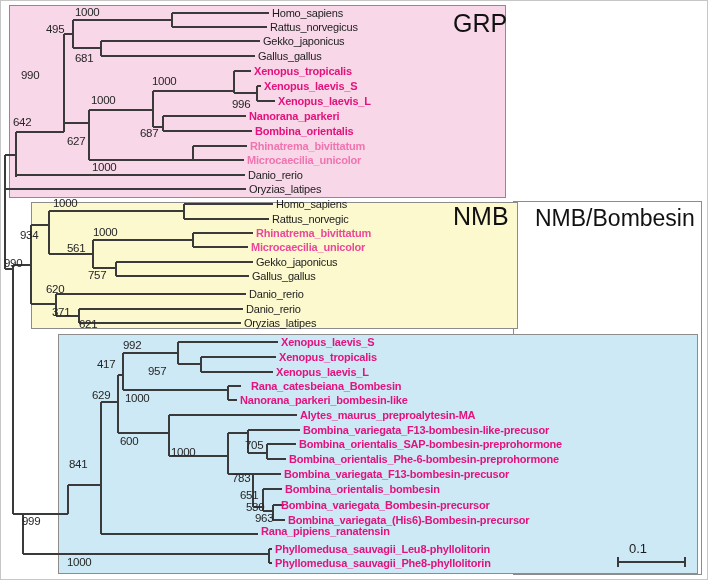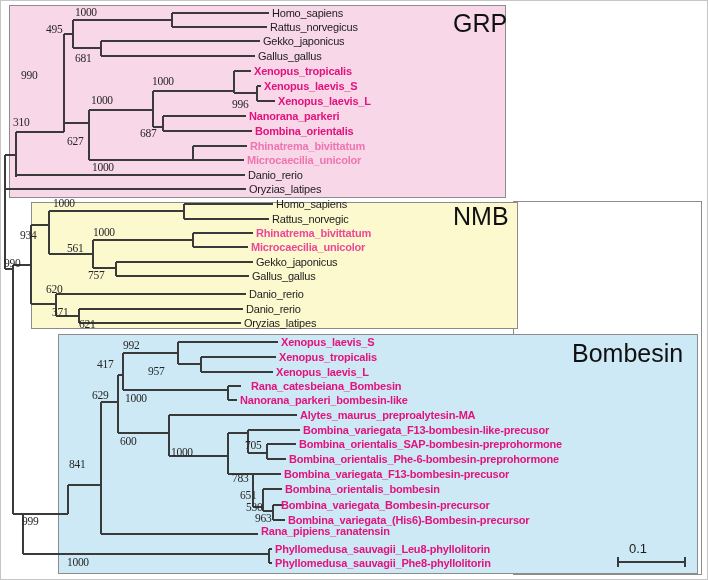--- a/index.html
+++ b/index.html
@@ -3,21 +3,21 @@
 <meta charset="utf-8">
 <style>
   html,body{margin:0;padding:0;background:#fff;font-family:"Liberation Sans",sans-serif;}
   #fig{position:relative;width:708px;height:580px;background:#fff;border:1px solid #c6c6c6;box-sizing:border-box;overflow:hidden;}
   .box{position:absolute;box-sizing:border-box;border:1px solid #8c8c8c;}
   #svg-lines{position:absolute;left:0;top:0;z-index:3;}
   .leaf{position:absolute;z-index:4;font-size:11px;line-height:12px;white-space:nowrap;letter-spacing:-0.2px;}
   .leaf.k{color:#1c1c1c;font-weight:400;}
   .leaf.m{font-weight:700;}
   .leaf.p,.leaf.n{font-weight:700;}
-  .sup{position:absolute;z-index:4;font-size:11.5px;line-height:12px;color:#262626;letter-spacing:-0.3px;font-family:Liberation Serif, serif;}
+  .sup{position:absolute;z-index:4;font-size:11.5px;line-height:12px;color:#262626;letter-spacing:-0.3px;}
   .region-title{position:absolute;z-index:5;color:#111;white-space:nowrap;}
   #scale-label{position:absolute;z-index:5;font-size:13px;color:#1c1c1c;}
 </style>
 </head>
 <body>
 
 <div id="fig">
   <div class="box" id="box-superfamily" style="left: 512px; top: 200px; width: 189px; height: 374px; background: rgb(255, 255, 255); border-color: rgb(140, 140, 140); z-index: 1;"></div>
   <div class="box" id="box-grp" style="left: 8px; top: 4px; width: 497px; height: 193px; background: rgb(248, 216, 232); border-color: rgb(140, 140, 140); z-index: 2;"></div>
   <div class="box" id="box-nmb" style="left: 30px; top: 201px; width: 487px; height: 127px; background: rgb(252, 249, 207); border-color: rgb(140, 140, 140); z-index: 2;"></div>
@@ -132,21 +132,21 @@
       <line x1="67" y1="484" x2="67" y2="513" stroke="#3a3a3a" stroke-width="1.2" shape-rendering="crispEdges"></line>
       <line x1="22" y1="513" x2="22" y2="553" stroke="#3a3a3a" stroke-width="1.2" shape-rendering="crispEdges"></line>
       <line x1="268" y1="548" x2="268" y2="562" stroke="#3a3a3a" stroke-width="1.2" shape-rendering="crispEdges"></line>
       <line x1="617" y1="561" x2="684" y2="561" stroke="#3a3a3a" stroke-width="1.2" shape-rendering="crispEdges"></line>
       <line x1="617" y1="556" x2="617" y2="566" stroke="#3a3a3a" stroke-width="1.2" shape-rendering="crispEdges"></line>
       <line x1="684" y1="556" x2="684" y2="566" stroke="#3a3a3a" stroke-width="1.2" shape-rendering="crispEdges"></line>
     </svg>
 
   <div class="region-title" id="title-grp" style="left: 452px; top: 8px; font-size: 25px;">GRP</div>
   <div class="region-title" id="title-nmb" style="left: 452px; top: 201px; font-size: 25px;">NMB</div>
-  <div class="region-title" id="title-bombesin" style="left: 571px; top: 338px; font-size: 25px;">Bombesin</div>
+  <div class="region-title" id="title-superfamily" style="left: 534px; top: 204px; font-size: 23px;">NMB/Bombesin</div>
 
   <div id="scale-label" style="left: 628px; top: 540px;">0.1</div>
 
   <div id="labels">
       <span class="leaf k" style="left:271px;top:6px;color:#1c1c1c">Homo_sapiens</span>
       <span class="leaf k" style="left:269px;top:20px;color:#1c1c1c">Rattus_norvegicus</span>
       <span class="leaf k" style="left:262px;top:34px;color:#1c1c1c">Gekko_japonicus</span>
       <span class="leaf k" style="left:257px;top:49px;color:#1c1c1c">Gallus_gallus</span>
       <span class="leaf m" style="left:253px;top:64px;color:#e3127d">Xenopus_tropicalis</span>
       <span class="leaf m" style="left:263px;top:79px;color:#e3127d">Xenopus_laevis_S</span>
@@ -185,21 +185,21 @@
       <span class="sup" style="left:74px;top:5px">1000</span>
       <span class="sup" style="left:45px;top:22px">495</span>
       <span class="sup" style="left:74px;top:51px">681</span>
       <span class="sup" style="left:20px;top:68px">990</span>
       <span class="sup" style="left:151px;top:74px">1000</span>
       <span class="sup" style="left:231px;top:97px">996</span>
       <span class="sup" style="left:90px;top:93px">1000</span>
       <span class="sup" style="left:139px;top:126px">687</span>
       <span class="sup" style="left:66px;top:134px">627</span>
       <span class="sup" style="left:91px;top:160px">1000</span>
-      <span class="sup" style="left:12px;top:115px">310</span>
+      <span class="sup" style="left:12px;top:115px">642</span>
       <span class="sup" style="left:52px;top:196px">1000</span>
       <span class="sup" style="left:19px;top:228px">934</span>
       <span class="sup" style="left:92px;top:225px">1000</span>
       <span class="sup" style="left:66px;top:241px">561</span>
       <span class="sup" style="left:87px;top:268px">757</span>
       <span class="sup" style="left:45px;top:282px">620</span>
       <span class="sup" style="left:51px;top:305px">371</span>
       <span class="sup" style="left:78px;top:317px">621</span>
       <span class="sup" style="left:3px;top:256px">990</span>
       <span class="sup" style="left:122px;top:338px">992</span>

